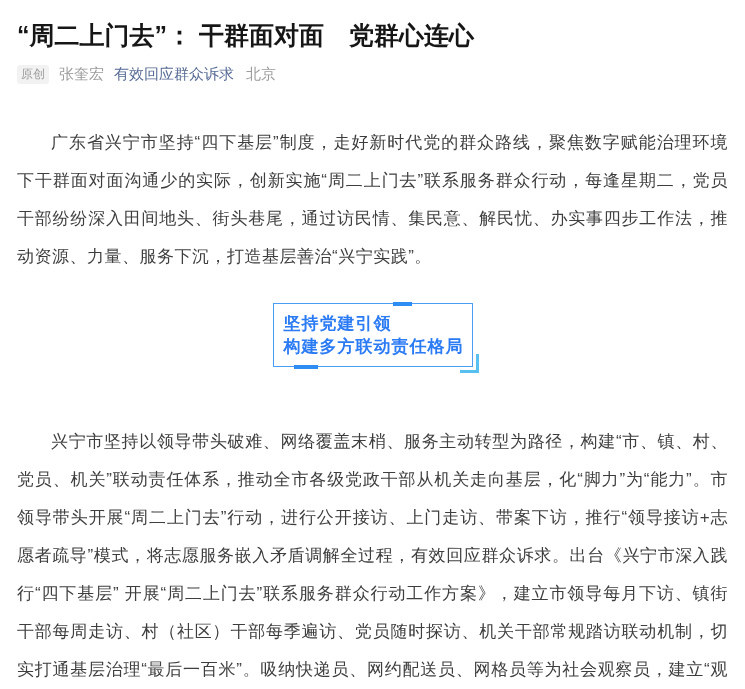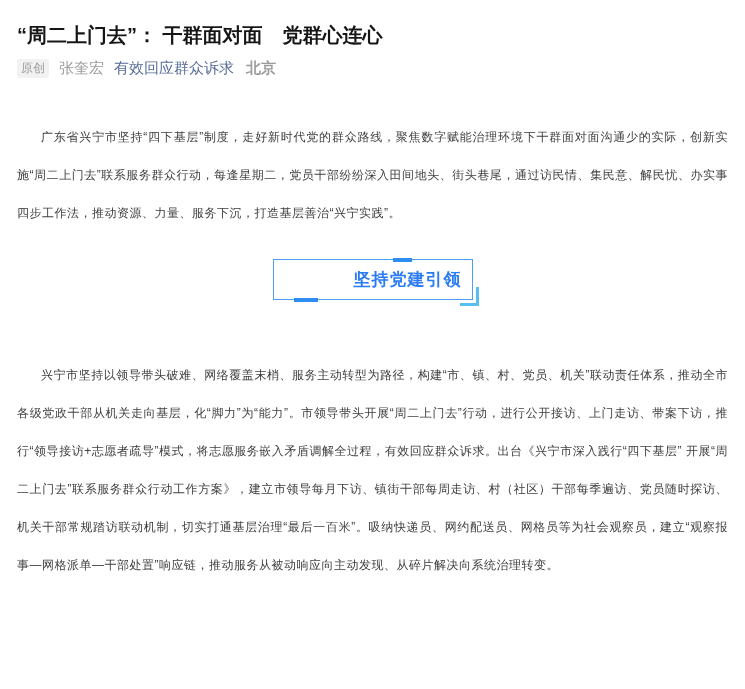--- a/index.html
+++ b/index.html
@@ -12,66 +12,66 @@
     height: 689px;
     overflow: hidden;
     font-family: "Liberation Sans", "DejaVu Sans", sans-serif;
   }
   .page {
     padding: 19px 17px 0 17px;
     box-sizing: border-box;
   }
   .title {
     margin: 0;
-    font-size: 20px;
+    font-size: 25px;
     line-height: 33px;
     font-weight: 700;
     color: var(--title-text, #161616);
   }
   .meta {
-    margin-top: 7px;
+    margin-top: 13px;
     display: flex;
     align-items: center;
     font-size: 15px;
     color: var(--meta-text, #9b9b9b);
     white-space: nowrap;
   }
   .meta > * + * { margin-left: 10px; }
   .badge {
     font-size: 12px;
     line-height: 17px;
     padding: 1px 4px;
     border-radius: 3px;
     background: var(--badge-bg, #f2f2f2);
     color: var(--meta-text, #9b9b9b);
   }
   .account {
     color: var(--account-link, #576b95);
     cursor: pointer;
   }
   .time { margin-left: 12px; }
-  .loc { margin-left: 12px; font-weight: bold; }
+  .loc { margin-left: 12px; }
   .body-p {
     margin: 0;
-    font-size: 12px;
+    font-size: 17px;
     line-height: 38px;
     letter-spacing: 0.5px;
     color: var(--body-text, #3e3e3e);
     text-indent: 2em;
     text-align: justify;
   }
   .body-p.first { margin-top: 40px; }
   .body-p.second { margin-top: 56px; }
   .quote-box {
     position: relative;
     width: 178px;
     margin: 27px auto 0 auto;
     border: 1px solid var(--box-border, #4a9ef5);
     padding: 8px 10px;
-    text-align: right;
+    text-align: left;
     font-size: 17px;
     font-weight: 700;
     line-height: 23px;
     letter-spacing: 1px;
     color: var(--accent-text, #2b7bf4);
   }
   .quote-box .line { white-space: nowrap; }
   .dash {
     position: absolute;
     height: 4px;
@@ -104,17 +104,18 @@
     <span class="loc">北京</span>
   </div>
 
   <p class="body-p first">广东省兴宁市坚持“四下基层”制度，走好新时代党的群众路线，聚焦数字赋能治理环境下干群面对面沟通少的实际，创新实施“周二上门去”联系服务群众行动，每逢星期二，党员干部纷纷深入田间地头、街头巷尾，通过访民情、集民意、解民忧、办实事四步工作法，推动资源、力量、服务下沉，打造基层善治“兴宁实践”。</p>
 
   <div class="quote-box">
     <i class="dash top"></i>
     <i class="dash bottom"></i>
     <i class="corner"></i>
     <div class="line">坚持党建引领</div>
+    <div class="line">构建多方联动责任格局</div>
   </div>
 
   <p class="body-p second">兴宁市坚持以领导带头破难、网络覆盖末梢、服务主动转型为路径，构建“市、镇、村、党员、机关”联动责任体系，推动全市各级党政干部从机关走向基层，化“脚力”为“能力”。市领导带头开展“周二上门去”行动，进行公开接访、上门走访、带案下访，推行“领导接访+志愿者疏导”模式，将志愿服务嵌入矛盾调解全过程，有效回应群众诉求。出台《兴宁市深入践行“四下基层” 开展“周二上门去”联系服务群众行动工作方案》，建立市领导每月下访、镇街干部每周走访、村（社区）干部每季遍访、党员随时探访、机关干部常规踏访联动机制，切实打通基层治理“最后一百米”。吸纳快递员、网约配送员、网格员等为社会观察员，建立“观察报事—网格派单—干部处置”响应链，推动服务从被动响应向主动发现、从碎片解决向系统治理转变。</p>
 
 </div>
 
 </body></html>

